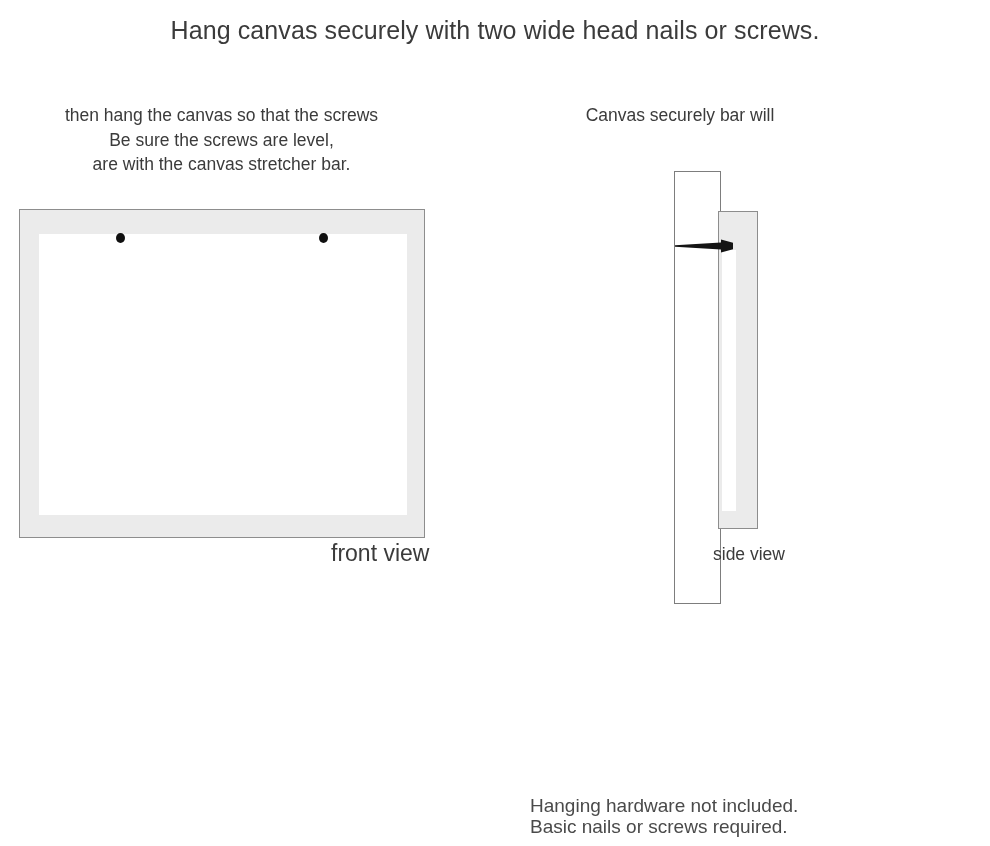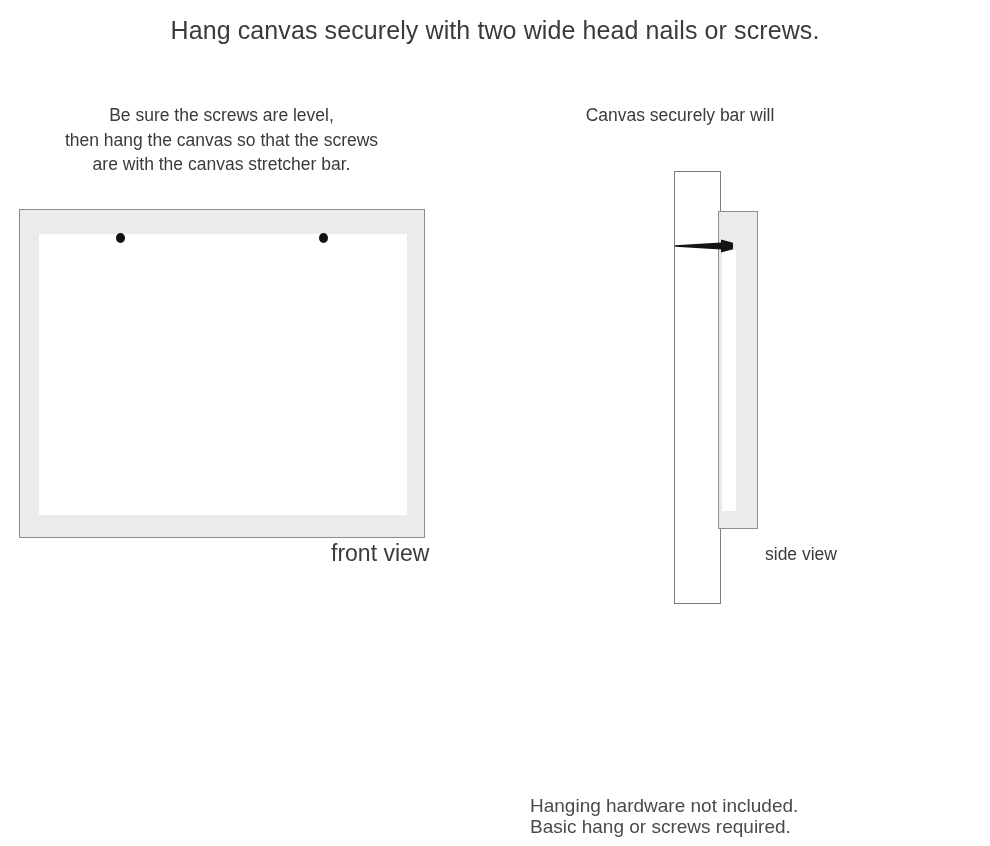--- a/index.html
+++ b/index.html
@@ -136,21 +136,21 @@
   }
   #side-nail {
     position: absolute;
     left: 1px;
     top: 67px;
     width: 60px;
     height: 16px;
     overflow: visible;
   }
   #side-view-label {
-    left: 765px;
+    left: 713px;
     top: 542px;
     font-size: 17.5px;
     line-height: 24px;
     color: #3b3b3b;
     white-space: nowrap;
   }
 
   
   #footer-note {
     left: 530px;
@@ -161,22 +161,22 @@
     color: #4a4a4a;
   }
   #footer-note .line { display: block; white-space: nowrap; }
 </style>
 </head>
 <body>
 
 <div class="abs" id="page-title">Hang canvas securely with two wide head nails or screws.</div>
 
 <div class="abs caption" id="caption-front">
+  <span class="line">then hang the canvas so that the screws</span>
   <span class="line">Be sure the screws are level,</span>
-  <span class="line">then hang the canvas so that the screws</span>
   <span class="line">are with the canvas stretcher bar.</span>
 </div>
 
 <div class="abs caption" id="caption-side">
   <span class="line">Canvas securely bar will</span>
 </div>
 
 <div class="abs" id="front-view-figure">
 
   <div id="front-frame">
@@ -204,14 +204,14 @@
     <polygon points="0,7.2 46,4.6 46,11.4 0,8.8" fill="#141414"></polygon>
 
     <polygon points="46,1.5 58,4.8 58,11.2 46,14.5" fill="#141414"></polygon>
   </svg>
 </div>
 
 <div class="abs" id="side-view-label">side view</div>
 
 <div class="abs" id="footer-note">
   <span class="line">Hanging hardware not included.</span>
-  <span class="line">Basic hang or screws required.</span>
+  <span class="line">Basic nails or screws required.</span>
 </div>
 
 </body></html>

